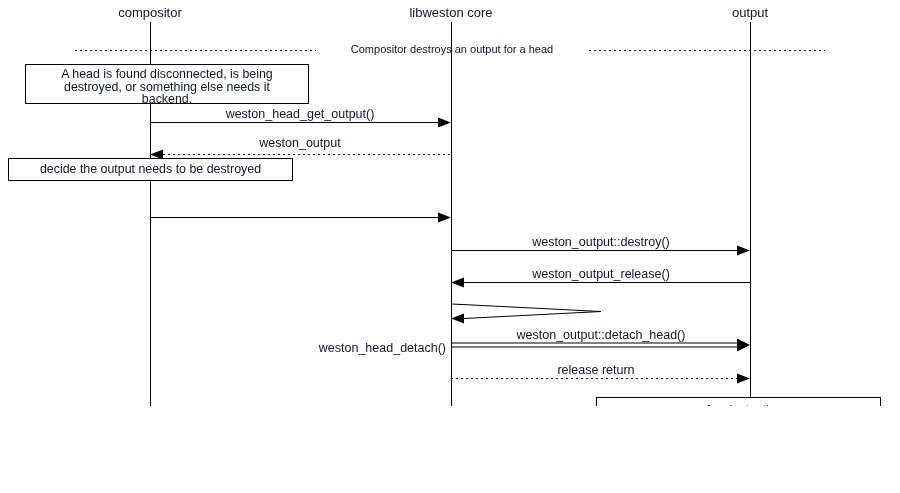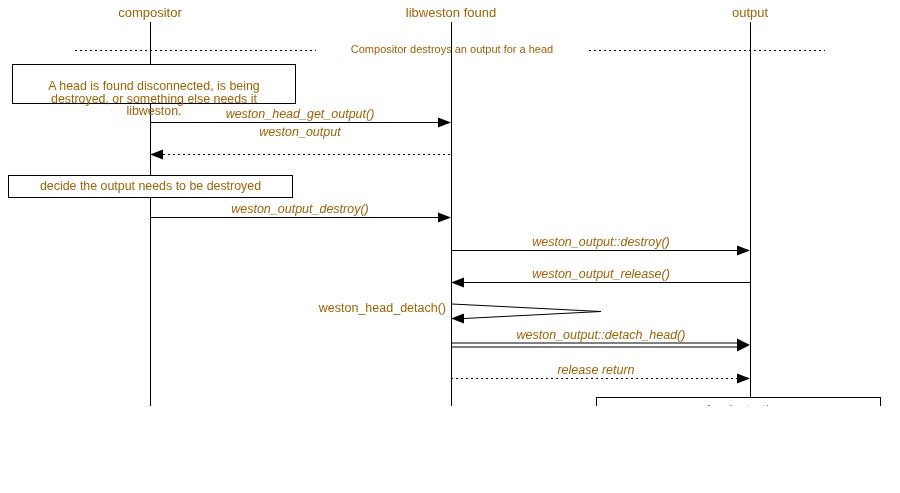--- a/index.html
+++ b/index.html
@@ -2,21 +2,21 @@
 <html><head>
 <meta charset="utf-8">
 <style>
   html, body { margin: 0; padding: 0; background: #fff; }
   #stage {
     position: relative;
     width: 900px;
     height: 406px;
     background: #ffffff;
     font-family: "Liberation Sans", "DejaVu Sans", sans-serif;
-    color: #a16207;
+    color: #0f172a;
     overflow: hidden;
   }
   #stage svg { position: absolute; left: 0; top: 0; }
   .abs { position: absolute; }
   .plabel {
     top: 5px;
     transform: translateX(-50%);
     font-size: 13px;
     white-space: nowrap;
   }
@@ -24,37 +24,37 @@
     top: 43px;
     left: 452px;
     transform: translateX(-50%);
     font-size: 11px;
     white-space: nowrap;
   }
   .msg-label {
     transform: translateX(-50%);
     font-size: 12.5px;
     white-space: nowrap;
-    font-style: italic;
   }
   .msg-label-right {
     font-size: 12.5px;
     white-space: nowrap;
     text-align: right;
+    margin-top: 40px;
   }
   .note {
     box-sizing: border-box;
     border: 1px solid #000;
     background: #fff;
     text-align: center;
     font-size: 12.4px;
   }
   .note .nline { display: block; line-height: 12.6px; }
-  #note1 { left: 12px; top: 64px; width: 284px; height: 40px; padding-top: 15px; }
-  #note2 { left: 8px; top: 175px; width: 285px; height: 23px; line-height: 21px; }
+  #note1 { left: 25px; top: 64px; width: 284px; height: 40px; padding-top: 3px; }
+  #note2 { left: 8px; top: 158px; width: 285px; height: 23px; line-height: 21px; }
   #freebox { left: 596px; top: 397px; width: 285px; height: 27px; line-height: 25px; }
   line, path, polyline { stroke: #000; }
   polygon { fill: #000; stroke: none; }
 </style>
 </head>
 <body>
 
 <div id="stage">
 
   <svg width="900" height="493" viewBox="0 0 900 493">
@@ -112,35 +112,34 @@
       <polygon points="451,441.5 464,436.5 464,446.5"></polygon>
     </g>
 
     <g>
       <line x1="163" y1="473.5" x2="451" y2="473.5" stroke-width="1" stroke-dasharray="2,3"></line>
       <polygon points="150,473.5 163,468.5 163,478.5"></polygon>
     </g>
   </svg>
 
   <div class="abs plabel" style="left:150px">compositor</div>
-  <div class="abs plabel" style="left:451px">libweston found</div>
+  <div class="abs plabel" style="left:451px">libweston core</div>
   <div class="abs plabel" style="left:750px">output</div>
 
   <div class="abs divider-label">Compositor destroys an output for a head</div>
 
   <div class="abs note" id="note1">
     <span class="nline">A head is found disconnected, is being</span>
     <span class="nline">destroyed, or something else needs it</span>
-    <span class="nline">libweston.</span>
+    <span class="nline">backend.</span>
   </div>
   <div class="abs note" id="note2">decide the output needs to be destroyed</div>
   <div class="abs note" id="freebox">free(output)</div>
 
   <div class="abs msg-label" style="left:300px; top:107px">weston_head_get_output()</div>
-  <div class="abs msg-label" style="left:300px; top:125px">weston_output</div>
-  <div class="abs msg-label" style="left:300px; top:202px">weston_output_destroy()</div>
+  <div class="abs msg-label" style="left:300px; top:136px">weston_output</div>
   <div class="abs msg-label" style="left:601px; top:235px">weston_output::destroy()</div>
   <div class="abs msg-label" style="left:601px; top:267px">weston_output_release()</div>
   <div class="abs msg-label-right" style="right:454px; top:301px">weston_head_detach()</div>
   <div class="abs msg-label" style="left:601px; top:328px">weston_output::detach_head()</div>
   <div class="abs msg-label" style="left:596px; top:363px">release return</div>
 
 </div>
 
 </body></html>

